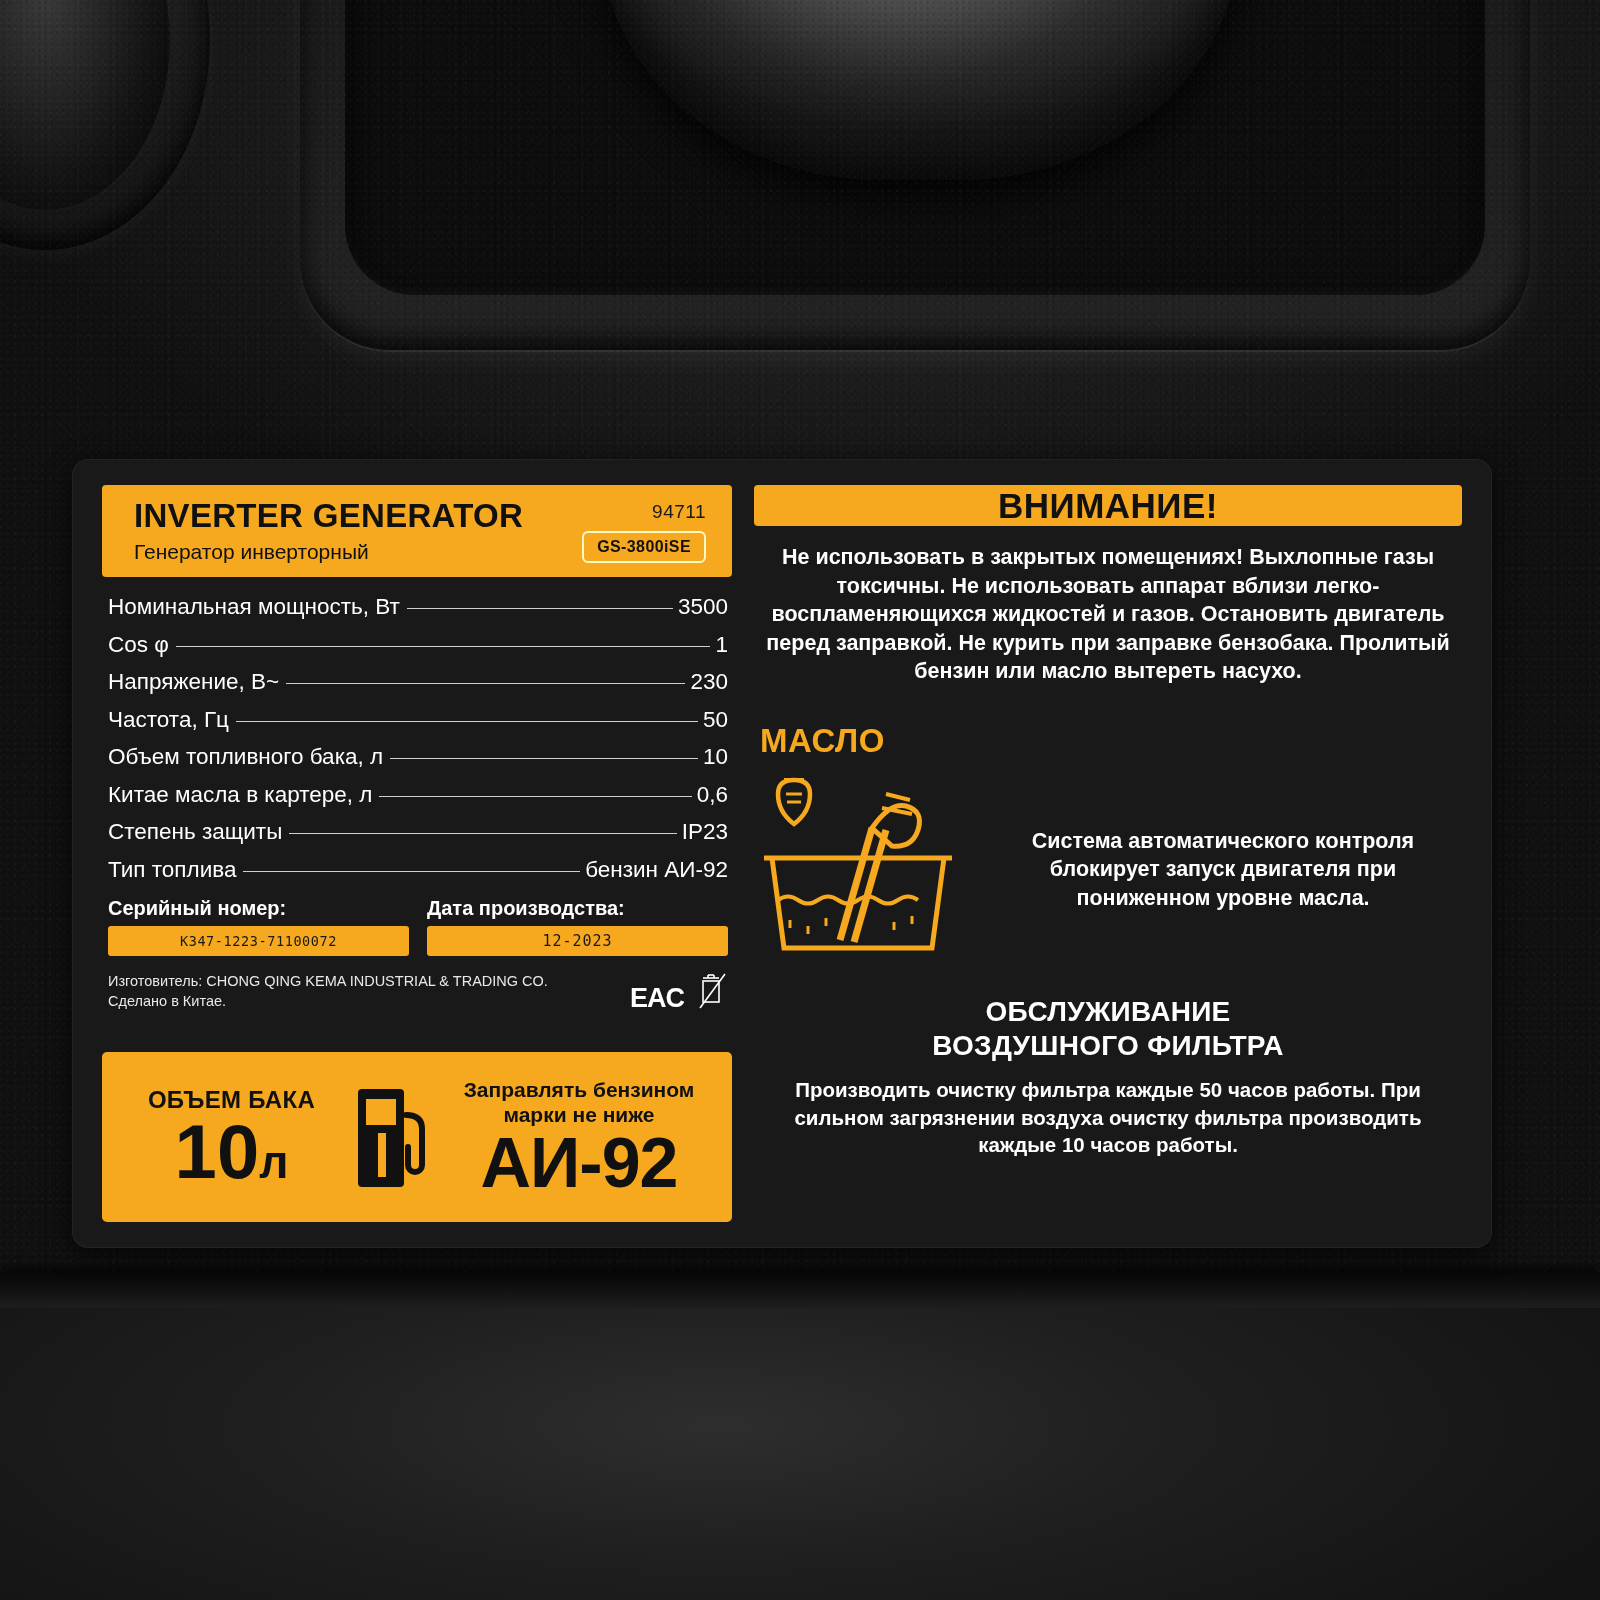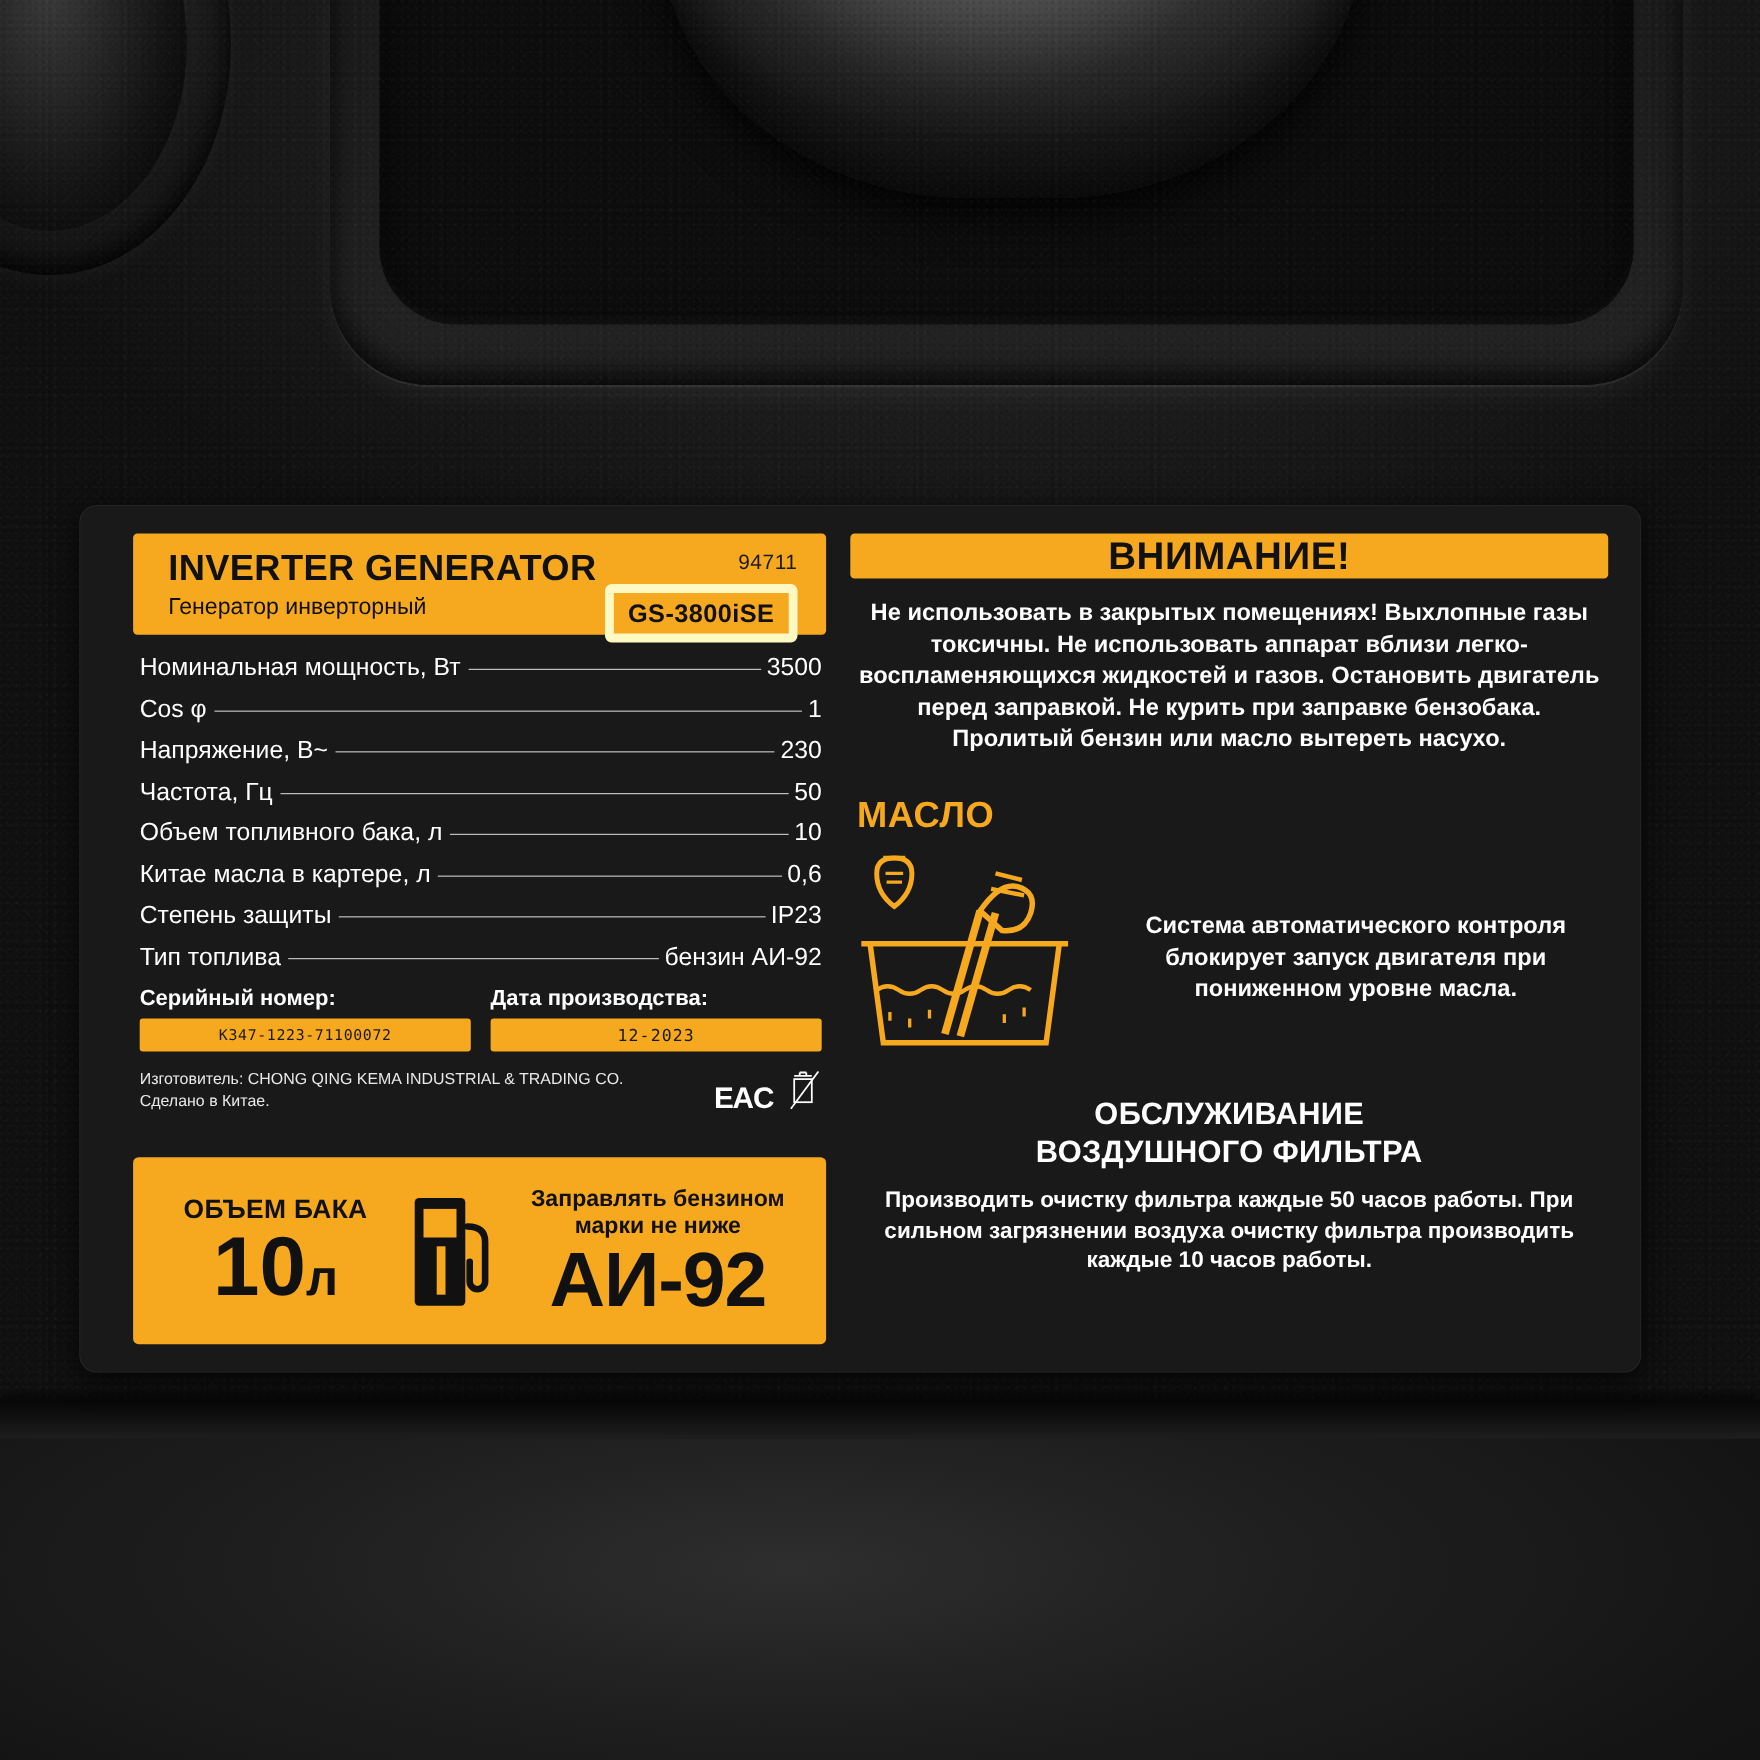--- a/index.html
+++ b/index.html
@@ -128,21 +128,20 @@
     padding: 0;
     box-sizing: border-box;
   }
   .label-inner {
     position: absolute;
     inset: 0;
     display: flex;
     padding: 26px 30px;
     box-sizing: border-box;
     gap: 22px;
-    margin-left: 19px;
   }
   .col-left { width: 630px; flex: none; position: relative; }
   .col-right { flex: 1; position: relative; }
 
   
   .title-box {
     background: #F5A623;
     background: #F6A81F;
     border-radius: 4px;
     padding: 14px 26px 16px 32px;
@@ -170,24 +169,24 @@
     text-align: right;
     padding-top: 2px;
   }
   .art-code {
     font-size: 19px;
     color: #1a1a1a;
     letter-spacing: .5px;
   }
   .model-box {
     margin-top: 8px;
-    border: 8px solid #fef9c3;
+    border: 2px solid #fef9c3;
     border-radius: 6px;
     padding: 5px 13px;
-    font-size: 23px;
+    font-size: 16px;
     font-weight: bold;
     color: #111;
     letter-spacing: .4px;
     background: transparent;
   }
 
   
   .specs {
     margin-top: 19px;
     padding: 0 4px 0 6px;

